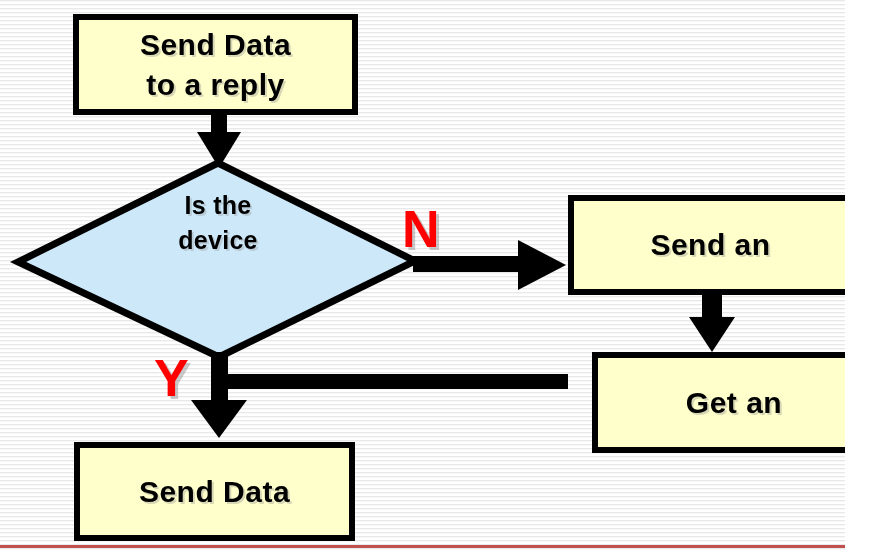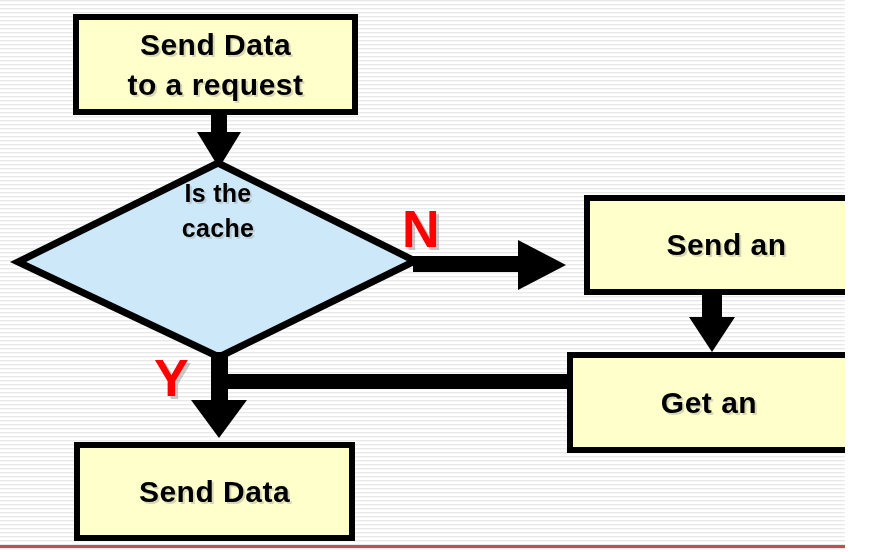--- a/index.html
+++ b/index.html
@@ -45,27 +45,27 @@
     font-weight: bold;
     font-size: 30px;
     line-height: 40px;
     color: #000;
     text-align: center;
     letter-spacing: 0.5px;
     text-shadow: 2px 2px 0 rgba(140,140,140,0.35);
     white-space: nowrap;
   }
   .box-start   { left: 73px;  top: 14px;  width: 285px; height: 101px; }
-  .box-request { left: 584px; top: 195px; width: 285px; height: 100px; }
-  .box-reply   { left: 567px; top: 352px; width: 284px; height: 101px; }
+  .box-request { left: 568px; top: 195px; width: 285px; height: 100px; }
+  .box-reply   { left: 592px; top: 352px; width: 284px; height: 101px; }
   .box-end     { left: 74px;  top: 442px; width: 281px; height: 99px;  }
 
   .diamond-text {
     position: absolute;
-    left: 68px; top: 176px;
+    left: 68px; top: 188px;
     width: 300px;
     text-align: center;
     font-weight: bold;
     font-size: 25px;
     line-height: 35px;
     color: #000;
     letter-spacing: 0.3px;
     text-shadow: 2px 2px 0 rgba(140,140,140,0.3);
   }
 
@@ -114,38 +114,38 @@
     <rect class="arrow" x="211" y="374" width="357" height="15"></rect>
 
     <g>
       <rect class="arrow" x="211" y="352" width="17" height="50"></rect>
       <polygon class="arrow" points="191,400 247,400 219,438"></polygon>
     </g>
   </svg>
 
   <div class="box box-start">
     <div>Send Data</div>
-    <div>to a request</div>
+    <div>to a reply</div>
   </div>
 
   <div class="box box-request">
     <div>Send an</div>
   </div>
 
   <div class="box box-reply">
     <div>Get an</div>
   </div>
 
   <div class="box box-end">
     <div>Send Data</div>
   </div>
 
   <div class="diamond-text">
     <div>Is the</div>
-    <div>cache</div>
+    <div>device</div>
   </div>
 
   <div class="branch-label label-no">N</div>
   <div class="branch-label label-yes">Y</div>
 
   <div class="bottom-rule"></div>
 
 </div>
 
 </body></html>

